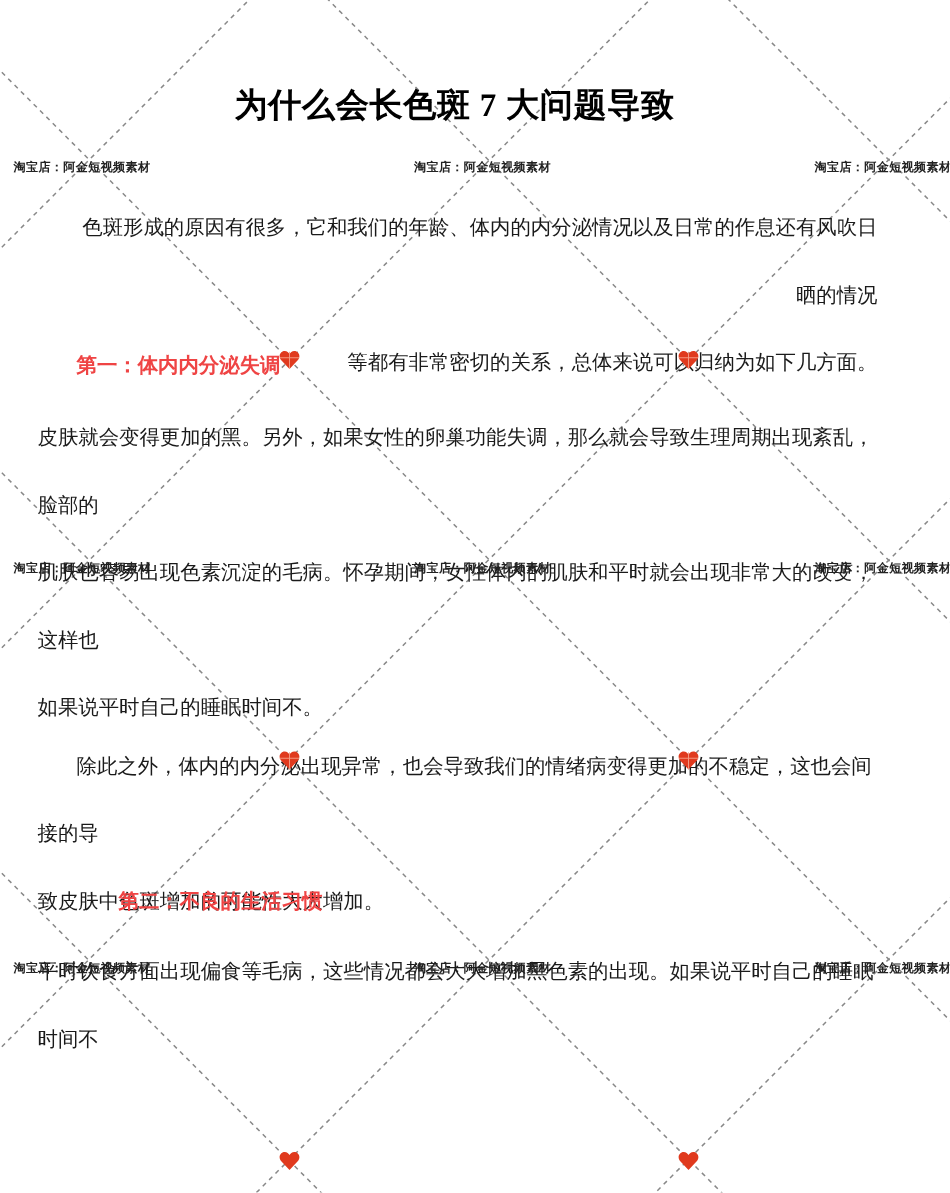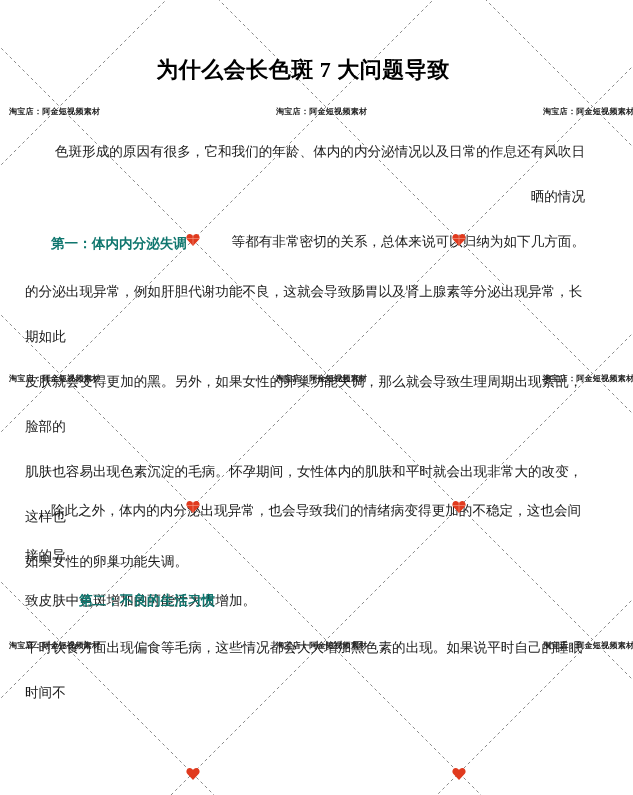--- a/index.html
+++ b/index.html
@@ -59,21 +59,21 @@
     }
     .para .indent {
       display: inline-block;
       width: 26px;
     }
     .heading {
       position: absolute;
       left: 51px;
       font-size: 13.6px;
       font-weight: bold;
-      color: #0f766e;
+      color: #ef4444;
     }
     .watermark-layer {
       position: absolute;
       left: 0; top: 0;
       width: 633px;
       height: 795px;
       z-index: 3;
       pointer-events: none;
     }
     .wm {
@@ -117,24 +117,23 @@
     <div class="title">为什么会长色斑 7 大问题导致</div>
 
     <div class="para" style="top:126px;text-align:right;">
       <div><span class="indent"></span><span>色斑形成的原因有很多，它和我们的年龄、体内的内分泌情况以及日常的作息还有风吹日晒的情况</span></div>
       <div><span>等都有非常密切的关系，总体来说可以归纳为如下几方面。</span></div>
     </div>
 
     <div class="heading" style="top:232px;">第一：体内内分泌失调</div>
 
     <div class="para" style="top:266px;">
-      <div><span>的分泌出现异常，例如肝胆代谢功能不良，这就会导致肠胃以及肾上腺素等分泌出现异常，长期如此</span></div>
       <div><span>皮肤就会变得更加的黑。另外，如果女性的卵巢功能失调，那么就会导致生理周期出现紊乱，脸部的</span></div>
       <div><span>肌肤也容易出现色素沉淀的毛病。怀孕期间，女性体内的肌肤和平时就会出现非常大的改变，这样也</span></div>
-      <div><span>如果女性的卵巢功能失调。</span></div>
+      <div><span>如果说平时自己的睡眠时间不。</span></div>
     </div>
 
     <div class="para" style="top:485px;">
       <div><span class="indent"></span><span>除此之外，体内的内分泌出现异常，也会导致我们的情绪病变得更加的不稳定，这也会间接的导</span></div>
       <div><span>致皮肤中色斑增加的可能性大大增加。</span></div>
     </div>
 
     <div class="heading" style="top:589px;margin-left:28px;">第二：不良的生活习惯</div>
 
     <div class="para" style="top:622px;">

